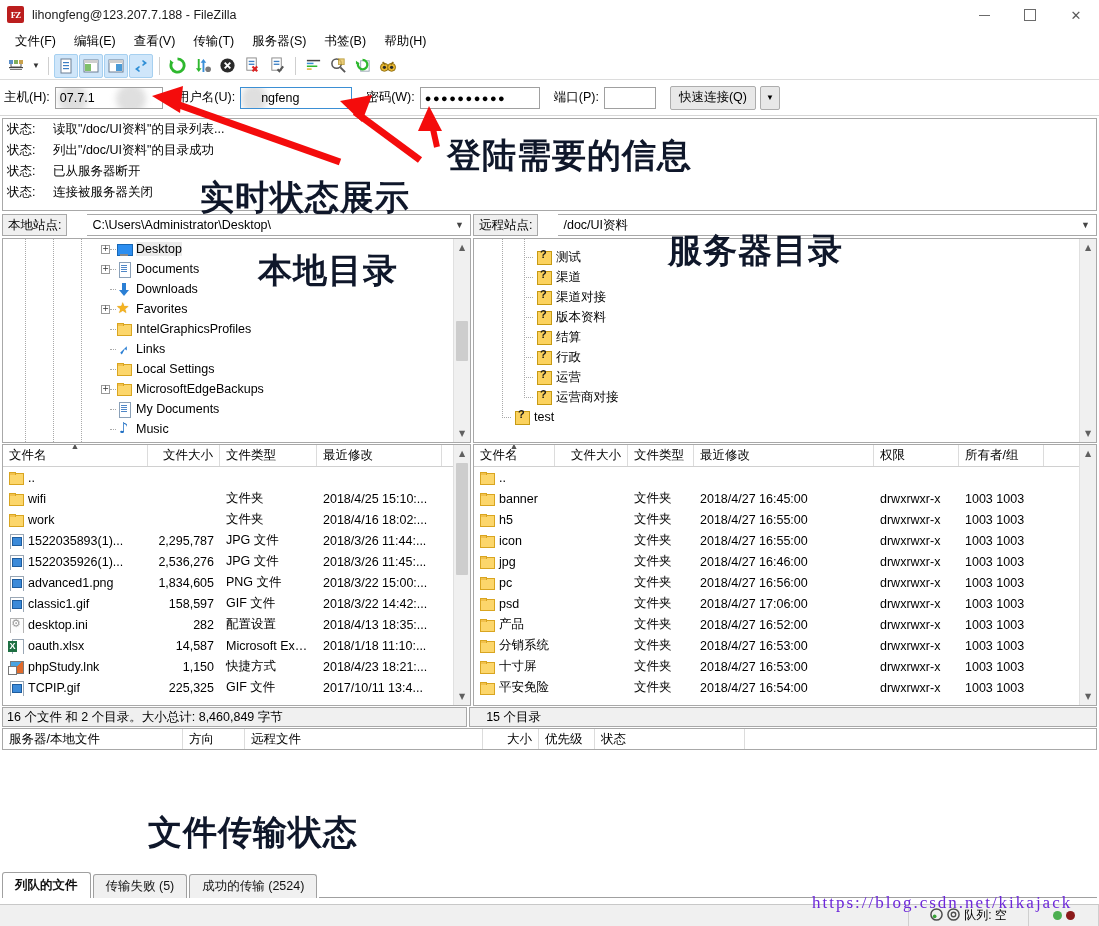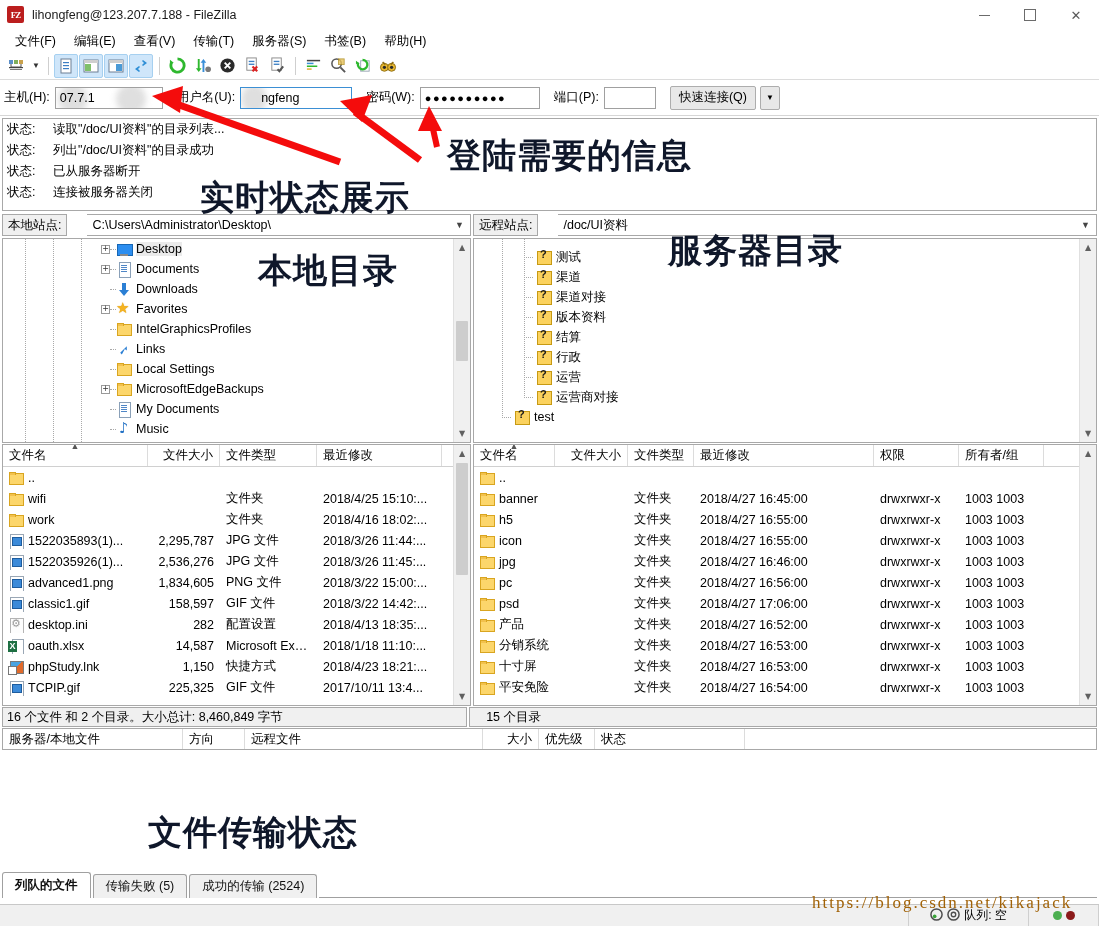--- a/index.html
+++ b/index.html
@@ -291,21 +291,21 @@
   .dotg { width:9px; height:9px; border-radius:50%; background:#4caf50; display:inline-block; margin:0 2px;}
   .dotr { width:9px; height:9px; border-radius:50%; background:#8b1a1a; display:inline-block; margin:0 2px;}
 
   
   .anno {
     position:absolute; color:#0f172a; font-size:34px; font-weight:bold;
     font-family:"DejaVu Sans","Liberation Sans",sans-serif; white-space:nowrap;
     pointer-events:none; letter-spacing:1px;
   }
   .wm {
-    position:absolute; color:#a16207; font-size:17px; letter-spacing:2px;
+    position:absolute; color:#6d28d9; font-size:17px; letter-spacing:2px;
     font-family:"Liberation Serif","DejaVu Serif",serif; white-space:nowrap; pointer-events:none;
   }
   svg.arrows { position:absolute; left:0; top:0; width:1099px; height:926px; pointer-events:none; }
 </style>
 </head>
 <body>
 
 <div class="app">
 
   <div class="titlebar">

